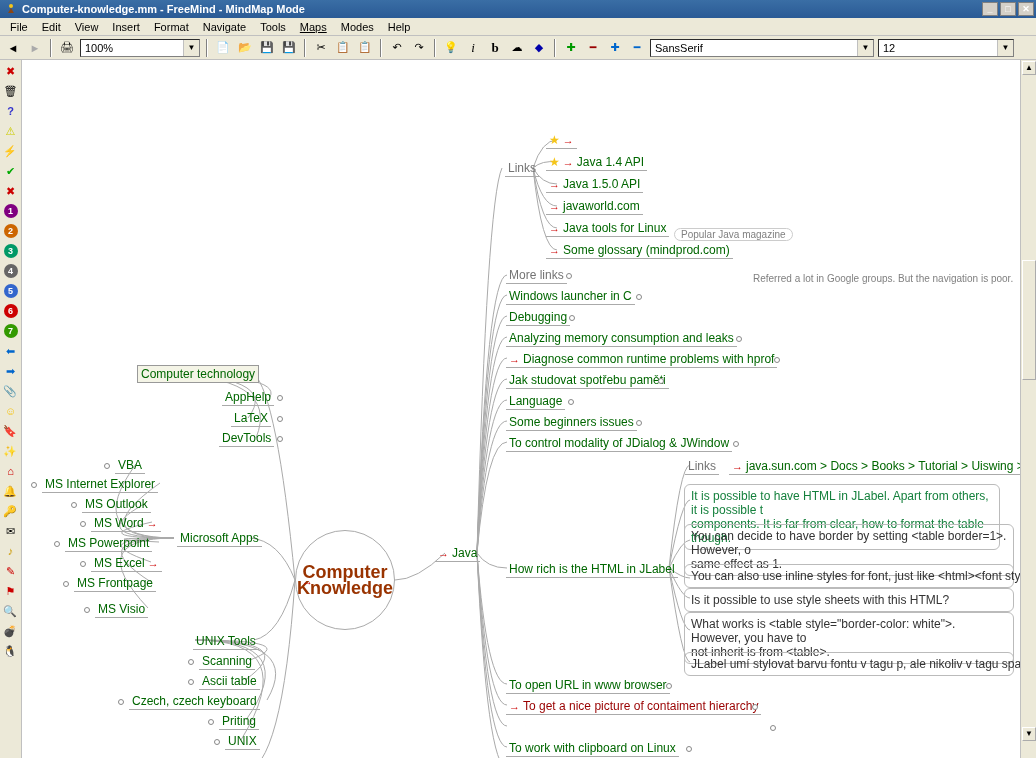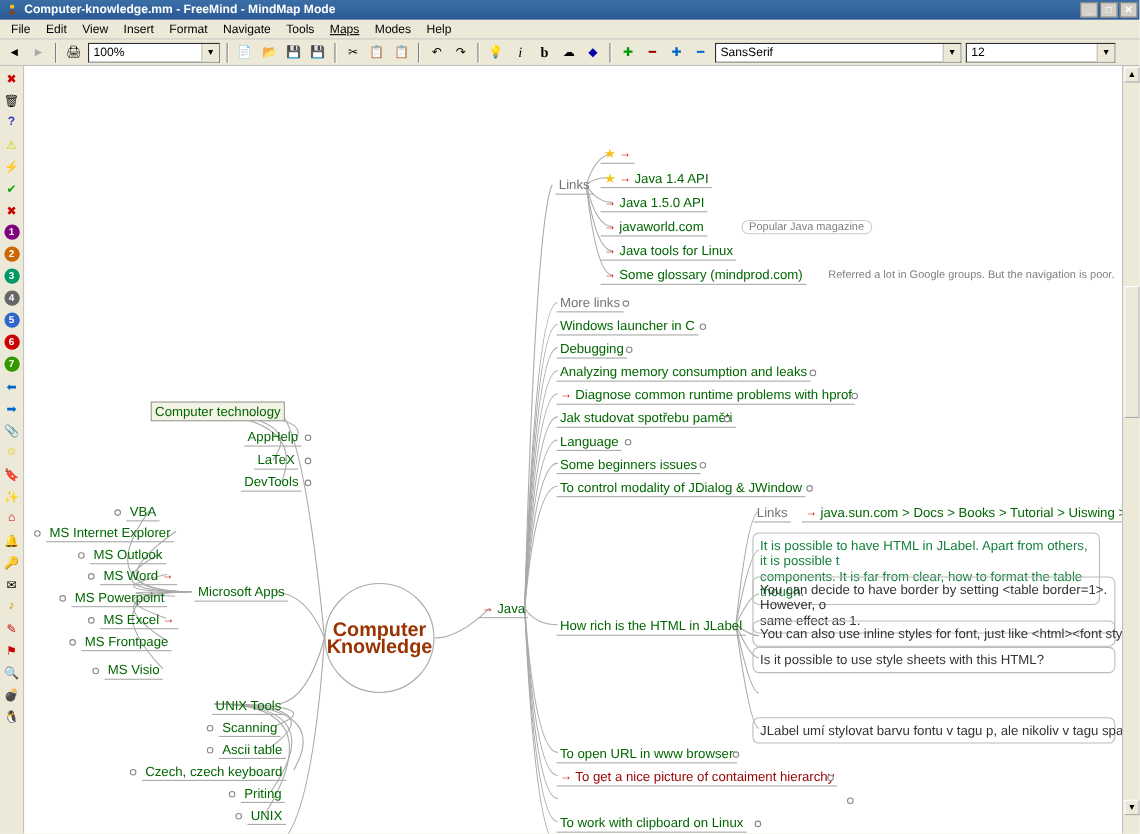--- a/index.html
+++ b/index.html
@@ -25,21 +25,21 @@
 .canvas { position: relative; width: 100%; height: 100%; }
 .scrollbar-v { width: 16px; background: #ece9d8; border-left: 1px solid #c0c0c0; position: relative; }
 .scrollbar-v .thumb { position: absolute; top: 200px; width: 14px; height: 120px; left: 1px; background: #ece9d8; border: 1px outset #fff; }
 .scrollbar-v .arr { position: absolute; width: 14px; height: 14px; left: 1px; background: #ece9d8; border: 1px outset #fff; font-size: 8px; text-align: center; line-height: 12px; }
 .root-node { position: absolute; left: 273px; top: 470px; width: 100px; height: 100px; border: 1px solid #aaa; border-radius: 50%; display: flex; flex-direction: column; align-items: center; justify-content: center; background: #fff; }
 .root-label { color: #993300; font-weight: bold; font-size: 18px; text-align: center; line-height: 16px; }
 .node { position: absolute; white-space: nowrap; font-size: 12px; padding: 1px 3px; display: inline-flex; align-items: center; gap: 3px; }
 .node.green { color: #006600; }
 .node.blue { color: #737373; }
 .node.darkred { color: #990000; }
-.node.gray { color: #808080; font-size: 10px; }
+.node.gray { color: #808080; font-size: 10px; margin-top: 28px; }
 .node.boxed { background: #f4f4e6; border: 1px solid #999; }
 .node-ul { border-bottom: 1px solid #aaa; }
 .node-bubble { position: absolute; width: 6px; height: 6px; border: 1px solid #888; border-radius: 50%; background: #fff; }
 .arrow-red { color: #cc0000; font-size: 11px; }
 .star-icon { color: #f5c518; font-size: 12px; }
 svg.line-layer { position: absolute; top: 0; left: 0; pointer-events: none; }
 .circle-num { width: 14px; height: 14px; border-radius: 50%; color: #fff; font-size: 9px; font-weight: bold; display: flex; align-items: center; justify-content: center; }
 </style>
 </head>
 <body>
@@ -396,20 +396,22 @@
       <div class="node" style="left:662px;top:424px;border:1px solid #bbb;border-radius:6px;padding:4px 6px;white-space:pre-line;width:316px;color:#15803d"><span>It is possible to have HTML in JLabel. Apart from others, it is possible t
 components. It is far from clear, how to format the table though.</span></div>
       <div class="node" style="left:662px;top:464px;border:1px solid #bbb;border-radius:6px;padding:4px 6px;white-space:pre-line;width:330px;color:#333"><span>You can decide to have border by setting &lt;table border=1&gt;. However, o
 same effect as 1.</span></div>
       <div class="node" style="left:662px;top:504px;border:1px solid #bbb;border-radius:6px;padding:4px 6px;width:330px;color:#333">
           <span>You can also use inline styles for font, just like &lt;html&gt;&lt;font style="color:</span>
         </div>
       <div class="node" style="left:662px;top:528px;border:1px solid #bbb;border-radius:6px;padding:4px 6px;width:330px;color:#333">
           <span>Is it possible to use style sheets with this HTML?</span>
         </div>
+      <div class="node" style="left:662px;top:552px;border:1px solid #bbb;border-radius:6px;padding:4px 6px;white-space:pre-line;width:330px;color:#333"><span>What works is &lt;table style="border-color: white"&gt;. However, you have to
+not inherit is from &lt;table&gt;.</span></div>
       <div class="node" style="left:662px;top:592px;border:1px solid #bbb;border-radius:6px;padding:4px 6px;width:330px;color:#333">
           <span>JLabel umí stylovat barvu fontu v tagu p, ale nikoliv v tagu span.</span>
         </div>
 
       <div class="node green node-ul" style="left:484px;top:617px">
           <span>To open URL in www browser</span>
         </div>
       <div class="node-bubble" style="left:644px;top:623px"></div>
       <div class="node darkred node-ul" style="left:484px;top:638px">
           <span class="arrow-red">→</span> 

